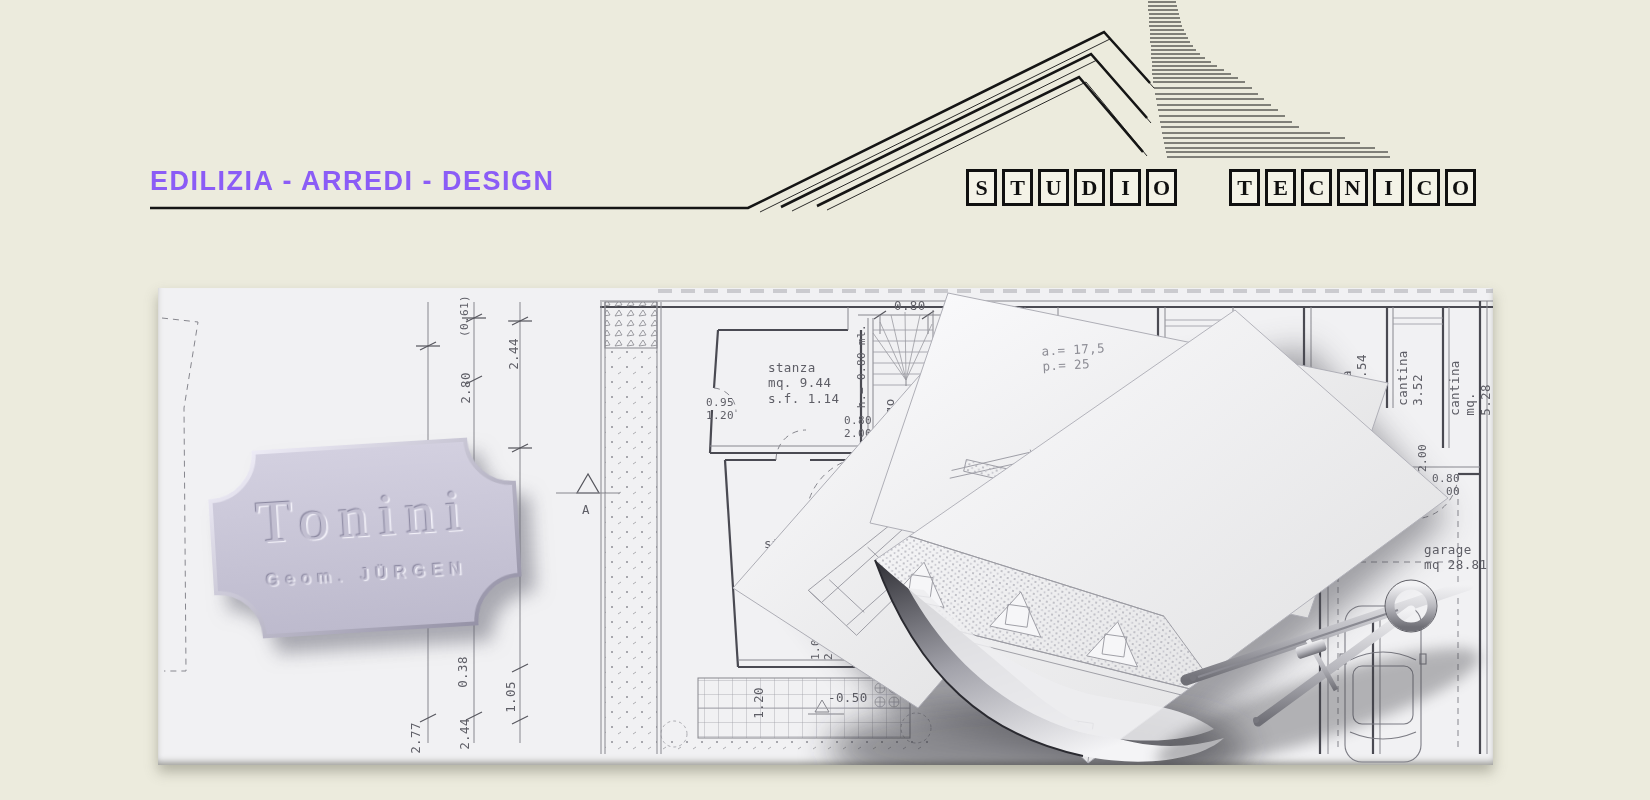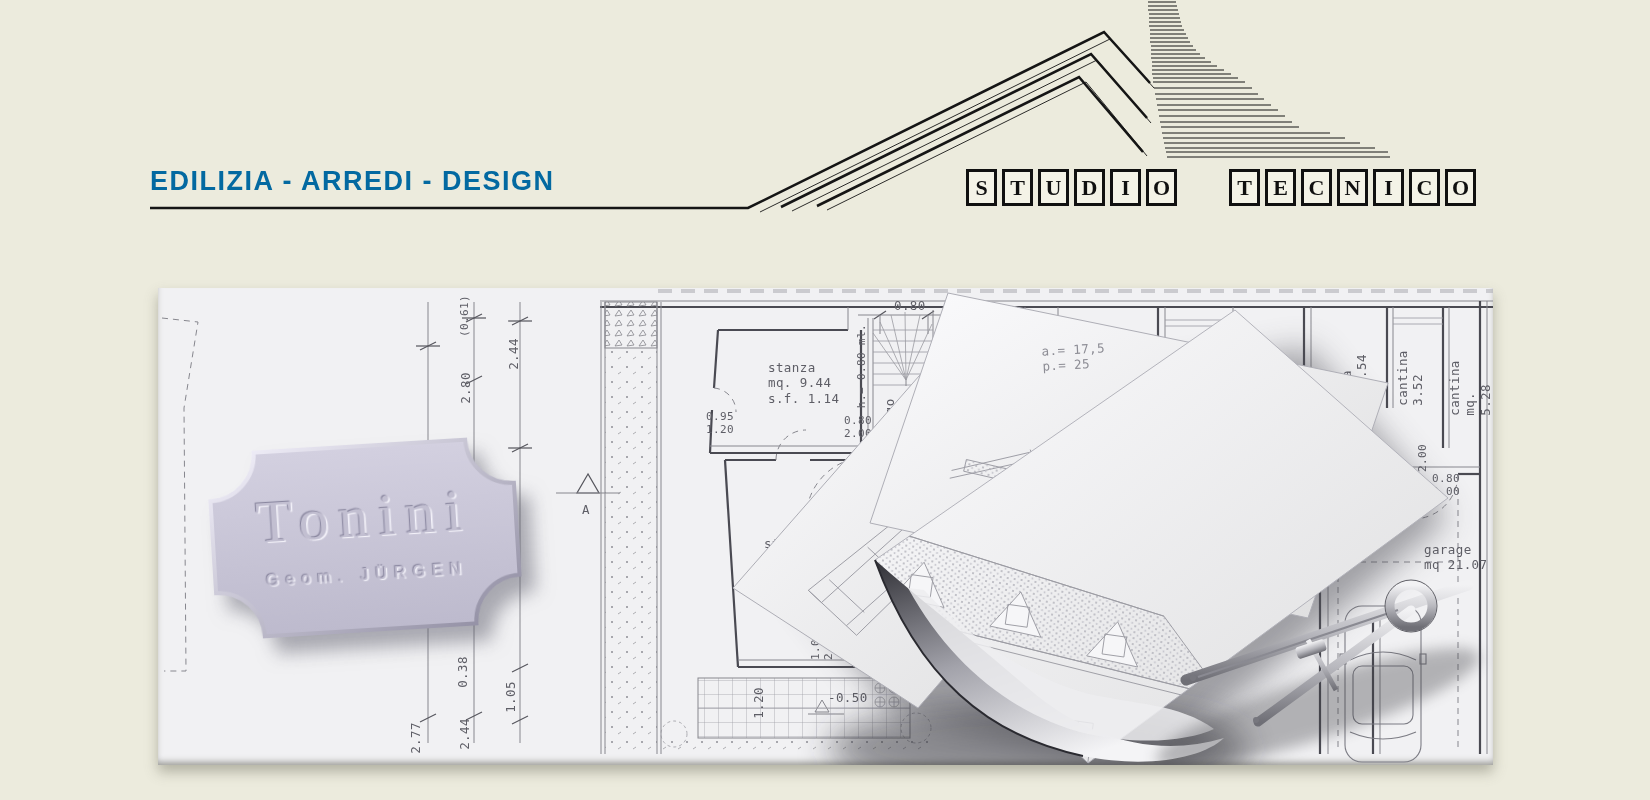--- a/index.html
+++ b/index.html
@@ -4,21 +4,21 @@
 <style>
   html,body{margin:0;padding:0;}
   body{
     width:1650px;height:800px;position:relative;overflow:hidden;
     background:#ecebdd;
     font-family:"Liberation Sans",sans-serif;
   }
   
   .tagline{
     position:absolute;left:150px;top:166px;
-    font-weight:bold;font-size:27px;letter-spacing:1.5px;color:#0369a1;
+    font-weight:bold;font-size:27px;letter-spacing:1.5px;color:#8b5cf6;
   }
   .hdr-art{position:absolute;left:0;top:0;}
   .studio{position:absolute;left:966px;top:169px;display:flex;gap:5px;}
   .studio .wordgap{width:42px;}
   .lbox{
     width:31px;height:37px;box-sizing:border-box;border:3px solid #101010;
     background:#f4f3e7;display:flex;align-items:center;justify-content:center;
     font-family:"Liberation Serif",serif;font-weight:bold;font-size:22px;color:#101010;
   }
   
@@ -294,21 +294,21 @@
       <path d="M1192 444 Q1225 458 1258 444"></path>
       <rect x="1182" y="366" width="6" height="10"></rect>
         <rect x="1262" y="366" width="6" height="10"></rect>
     </g>
   </svg>
 
   <div class="pl" style="left:736px;top:10px">0.80</div>
   <div class="pl" style="left:610px;top:72px">stanza
 mq. 9.44
 s.f. 1.14</div>
-  <div class="pl sm" style="left:548px;top:122px">0.95
+  <div class="pl sm" style="left:548px;top:108px">0.95
 1.20</div>
   <div class="pl" style="left:800px;top:112px">bagno
 mq. 4.91</div>
   <div class="pl sm" style="left:686px;top:126px">0.80
 2.00</div>
   <div class="pl sm" style="left:751px;top:124px">0.80
 2.00</div>
   <div class="pl sm" style="left:686px;top:204px">0.80
 2.00</div>
   <div class="pl" style="left:708px;top:164px">1.03</div>
@@ -316,21 +316,21 @@
 mq. 13.53
 s.f. 2.41</div>
   <div class="pl" style="left:746px;top:324px">-0.50</div>
   <div class="pl" style="left:670px;top:402px">-0.50</div>
   <div class="pl" style="left:728px;top:278px">s
 mq.
 s.f.</div>
   <div class="pl sm" style="left:1274px;top:184px">0.80
 2.00</div>
   <div class="pl" style="left:1266px;top:254px">garage
-mq 21.07</div>
+mq 28.81</div>
   <div class="pl" style="left:424px;top:214px">A</div>
 
   <div class="pl rot sm" style="left:704px;top:78px">h.= 0.80 ml.</div>
   <div class="pl rot" style="left:739px;top:142px">disbrigo
 mq 3.20</div>
   <div class="pl rot sm" style="left:725px;top:248px">0.80</div>
   <div class="pl rot sm" style="left:307px;top:28px">(0.61)</div>
   <div class="pl rot" style="left:308px;top:100px">2.80</div>
   <div class="pl rot" style="left:356px;top:66px">2.44</div>
   <div class="pl rot" style="left:258px;top:450px">2.77</div>

